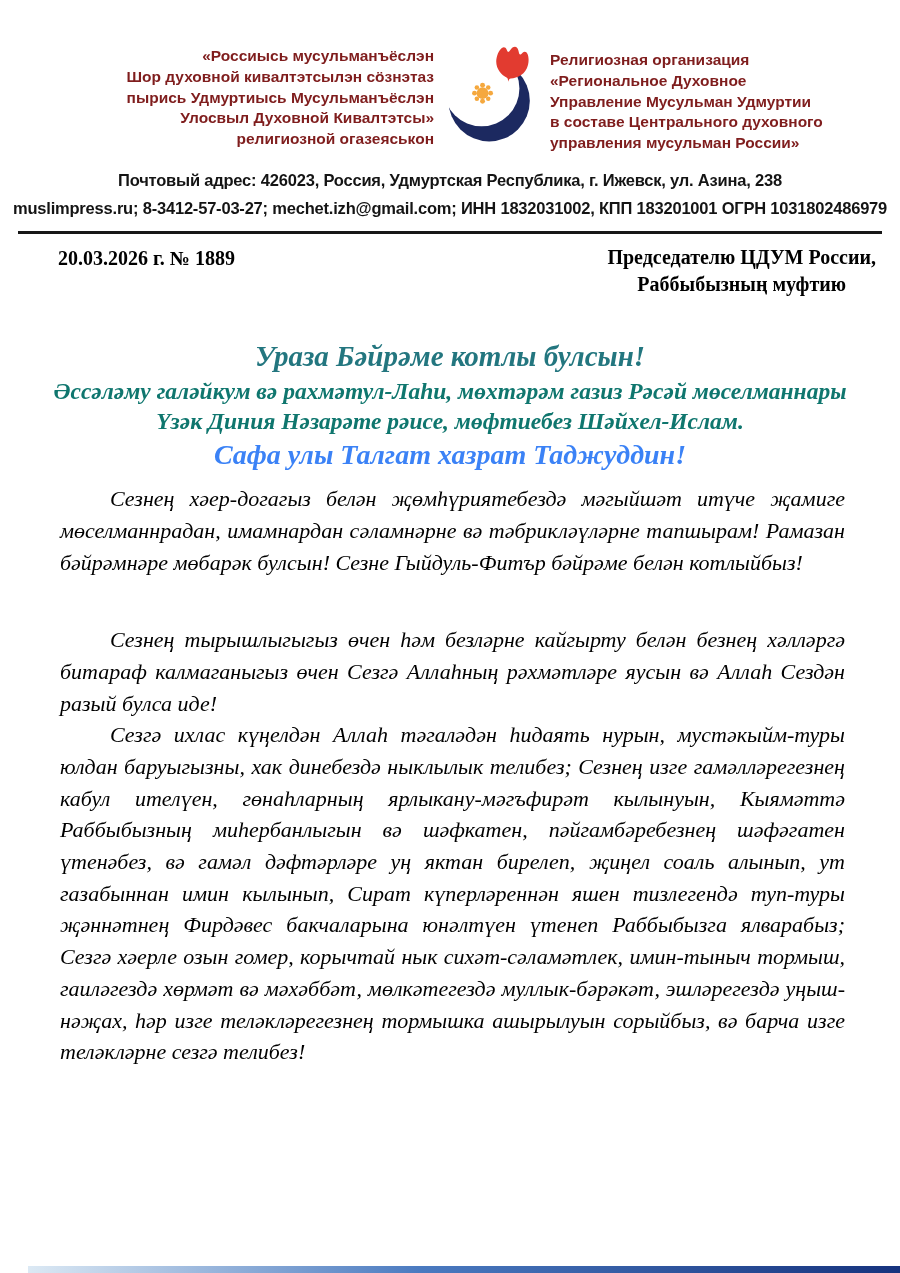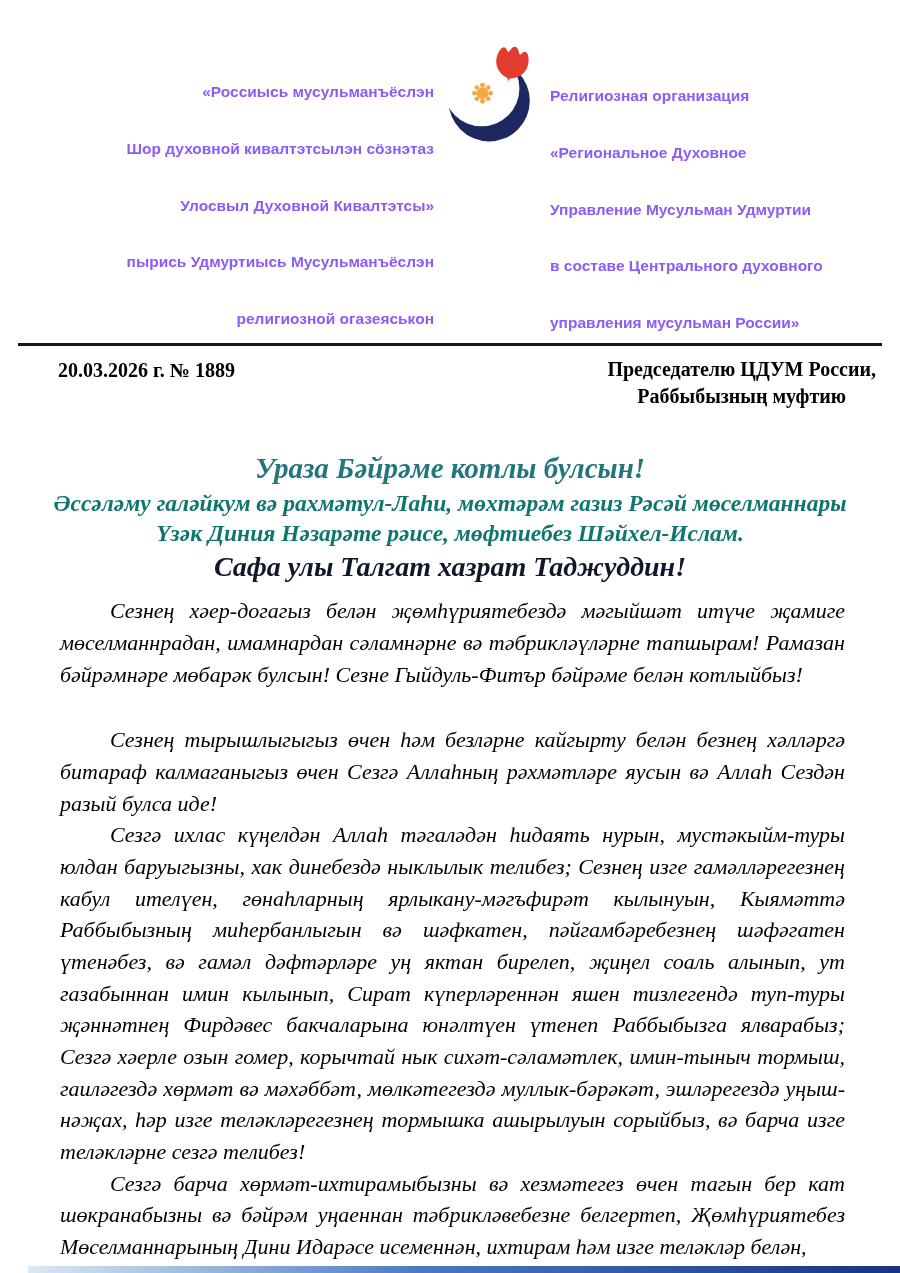--- a/index.html
+++ b/index.html
@@ -9,63 +9,63 @@
     font-family:"Liberation Serif", serif;
   }
   
   .header {
     display:flex; align-items:flex-start;
     padding:44px 24px 0 58px; gap:4px;
     font-family:"Liberation Sans", sans-serif;
   }
   .org-left  { width:376px; text-align:right; padding-top:2px; }
   .org-right { width:326px; text-align:left;  padding-top:6px; }
-  .org-line  { font-size:15.5px; line-height:1.34; font-weight:700; color:#8b5cf6;margin-top:36px; }
+  .org-line  { font-size:15.5px; line-height:1.34; font-weight:700; color:#7f1d1d; }
   .logo-box  { width:108px; display:flex; justify-content:center; margin-top:-4px; }
 
   .contact { text-align:center; margin-top:12px;
              font-family:"Liberation Sans", sans-serif; color:#141414; }
   .contact-line { font-size:16.5px; line-height:1.7; font-weight:700; letter-spacing:-0.2px; }
 
   .rule { height:3px; background:#171717; margin:9px 18px 0 18px; }
 
   
   .ref-row { display:flex; justify-content:space-between; padding:10px 24px 0 58px; }
   .ref-date { font-size:20px; font-weight:700; padding-top:3px; }
   .addressee { text-align:center; font-size:20px; font-weight:700; line-height:1.35; }
 
   
   .greeting   { text-align:center; margin-top:42px; }
   .greet-title{ color:#23767f; font-size:29px; font-weight:700; font-style:italic; line-height:1.15; }
   .greet-sub  { color:#0f766e; font-size:23.5px; font-weight:700; font-style:italic;
                 margin:3px 48px 0 48px; line-height:1.28; }
-  .greet-name { color:#0f172a; font-size:28px; font-weight:700; font-style:italic; margin-top:3px; }
+  .greet-name { color:#3b82f6; font-size:28px; font-weight:700; font-style:italic; margin-top:3px; }
 
   
   .body-text { margin:12px 55px 0 60px; }
   .para { font-size:22px; font-weight:400; font-style:italic;
           text-align:justify; text-indent:50px; line-height:1.44; margin:0; }
-  .para.gap-top { margin-top:34px; }
+  .para.gap-top { margin-top:46px; }
 
   .footer-bar {
     position:absolute; left:28px; right:0; bottom:0; height:7px;
     background:linear-gradient(90deg, #dce9f4 0%, #4a7ac0 45%, #16337e 100%);
   }
 </style>
 </head>
 <body>
 
 <div class="page">
 
   <div class="header">
     <div class="org-left">
       <div class="org-line">«Россиысь мусульманъёслэн</div>
       <div class="org-line">Шор духовной кивалтэтсылэн сӧзнэтаз</div>
+      <div class="org-line">пырись Удмуртиысь Мусульманъёслэн</div>
       <div class="org-line">Улосвыл Духовной Кивалтэтсы»</div>
-      <div class="org-line">пырись Удмуртиысь Мусульманъёслэн</div>
       <div class="org-line">религиозной огазеяськон</div>
     </div>
 
     <div class="logo-box">
       <svg width="104" height="112" viewBox="0 0 110 118">
 
         <g>
           <circle cx="52" cy="64" r="43" fill="#1c2960"></circle>
           <circle cx="44" cy="51" r="40" fill="#ffffff"></circle>
         </g>
@@ -90,20 +90,24 @@
 
     <div class="org-right">
       <div class="org-line">Религиозная организация</div>
       <div class="org-line">«Региональное Духовное</div>
       <div class="org-line">Управление Мусульман Удмуртии</div>
       <div class="org-line">в составе Центрального духовного</div>
       <div class="org-line">управления мусульман России»</div>
     </div>
   </div>
 
+  <div class="contact">
+    <div class="contact-line">Почтовый адрес: 426023, Россия, Удмуртская Республика, г. Ижевск, ул. Азина, 238</div>
+    <div class="contact-line">muslimpress.ru; 8-3412-57-03-27; mechet.izh@gmail.com; ИНН 1832031002, КПП 183201001 ОГРН 1031802486979</div>
+  </div>
 
   <div class="rule"></div>
 
   <div class="ref-row">
     <div class="ref-date">20.03.2026 г. № 1889</div>
     <div class="addressee">
       <div>Председателю ЦДУМ России,</div>
       <div>Раббыбызның муфтию</div>
     </div>
   </div>
@@ -111,17 +115,16 @@
   <div class="greeting">
     <div class="greet-title">Ураза Бәйрәме котлы булсын!</div>
     <div class="greet-sub">Әссәләму галәйкум  вә рахмәтул-Лаһи, мөхтәрәм газиз Рәсәй мөселманнары Үзәк Диния Нәзарәте рәисе, мөфтиебез Шәйхел-Ислам.</div>
     <div class="greet-name">Сафа улы Талгат хазрат Таджуддин!</div>
   </div>
 
   <div class="body-text">
     <p class="para">Сезнең хәер-догагыз белән җөмһүриятебездә мәгыйшәт итүче җамиге мөселманнрадан, имамнардан сәламнәрне вә тәбрикләүләрне тапшырам! Рамазан бәйрәмнәре мөбарәк булсын! Сезне Гыйдуль-Фитър бәйрәме белән котлыйбыз!</p>
     <p class="para gap-top">Сезнең тырышлыгыгыз өчен һәм безләрне кайгырту белән безнең хәлләргә битараф калмаганыгыз өчен Сезгә Аллаһның рәхмәтләре яусын вә Аллаһ Сездән разый булса иде!</p>
     <p class="para">Сезгә ихлас күңелдән Аллаһ тәгаләдән һидаять нурын, мустәкыйм-туры юлдан баруыгызны, хак динебездә ныклылык телибез; Сезнең изге гамәлләрегезнең кабул ителүен, гөнаһларның ярлыкану-мәгъфирәт кылынуын, Кыямәттә Раббыбызның миһербанлыгын вә шәфкатен, пәйгамбәребезнең шәфәгатен үтенәбез, вә гамәл дәфтәрләре уң яктан бирелеп, җиңел соаль алынып, ут газабыннан имин кылынып, Сират күперләреннән яшен тизлегендә туп-туры җәннәтнең Фирдәвес бакчаларына юнәлтүен үтенеп Раббыбызга ялварабыз; Сезгә хәерле озын гомер, корычтай нык сихәт-сәламәтлек, имин-тыныч тормыш, гаиләгездә хөрмәт вә мәхәббәт, мөлкәтегездә муллык-бәрәкәт, эшләрегездә уңыш-нәҗах, һәр изге теләкләрегезнең тормышка ашырылуын сорыйбыз, вә барча изге теләкләрне сезгә телибез!</p>
-    <p class="para">Сезгә барча хөрмәт-ихтирамыбызны вә хезмәтегез өчен тагын бер кат шөкранабызны вә бәйрәм уңаеннан тәбрикләвебезне белгертеп, Җөмһүриятебез Мөселманнарының Дини Идарәсе исеменнән, ихтирам һәм изге теләкләр белән,</p>
   </div>
 
   <div class="footer-bar"></div>
 </div>
 
 </body></html>

